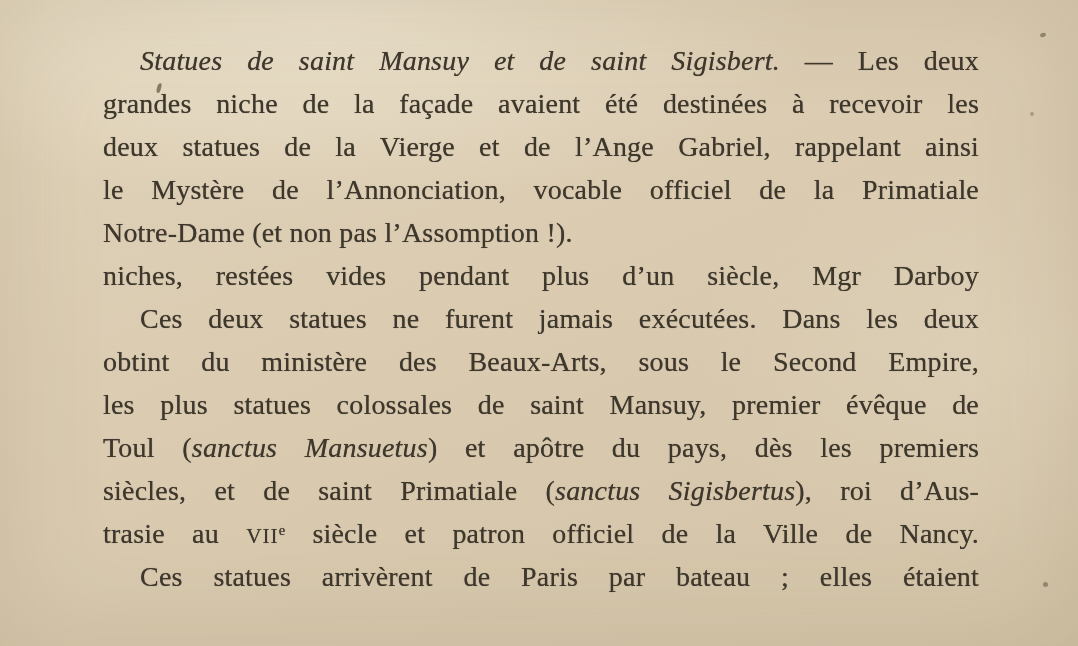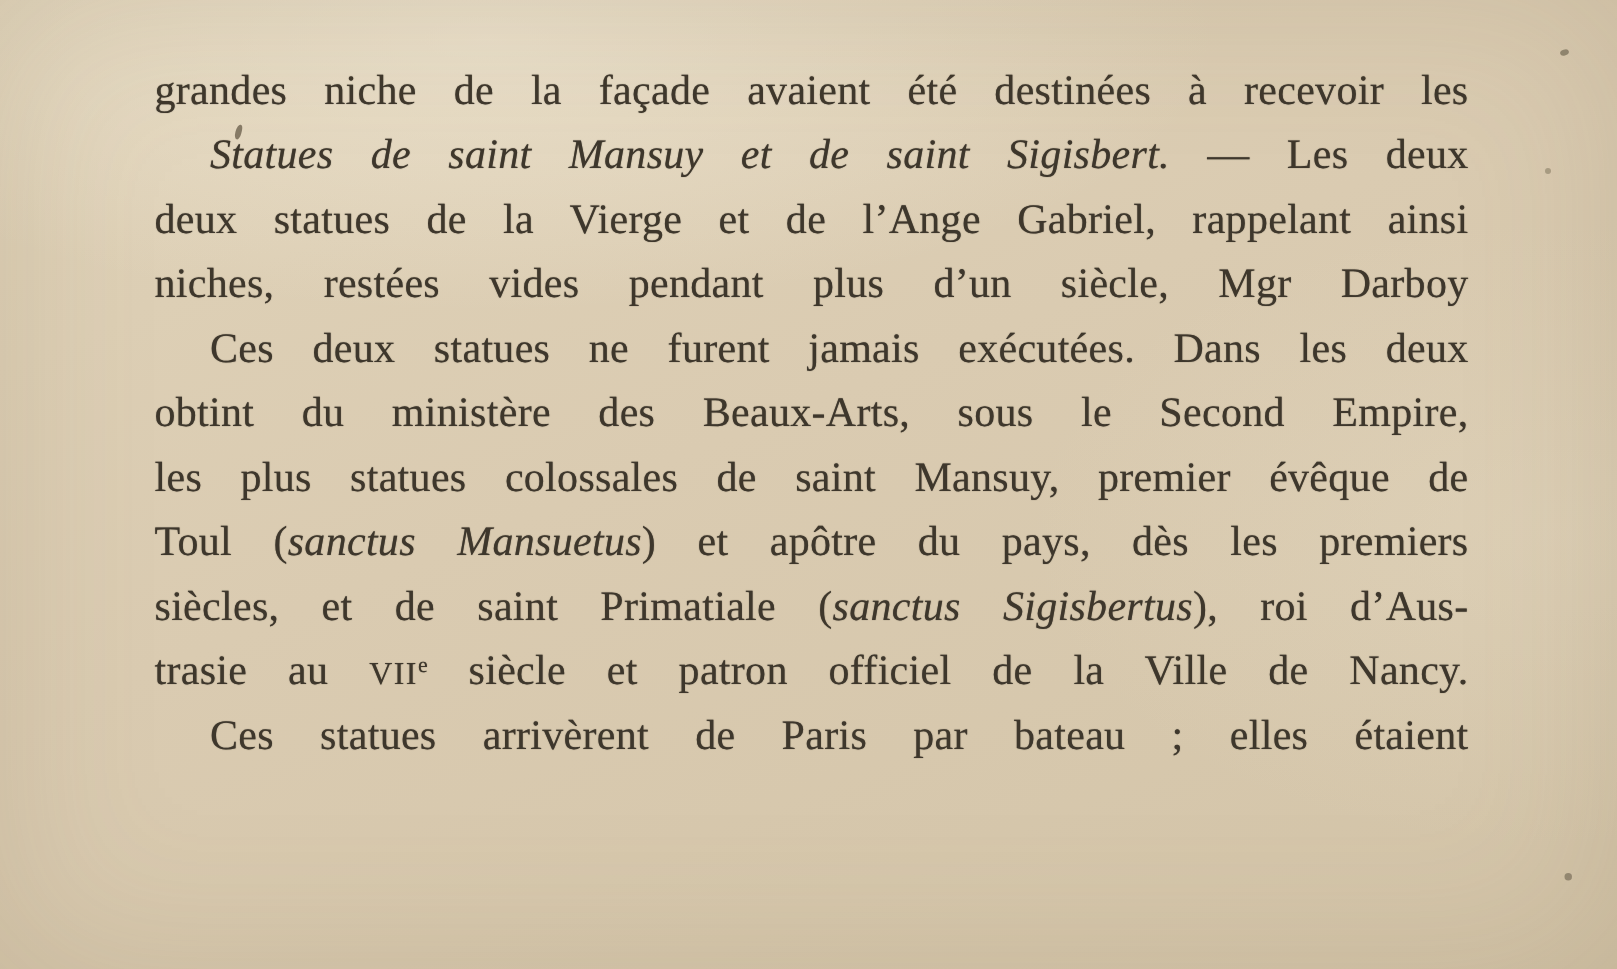--- a/index.html
+++ b/index.html
@@ -91,27 +91,29 @@
     opacity: 0.6;
   }
 </style>
 </head>
 <body>
 
 <div class="page">
 
   <div class="text-block">
 
+    <div class="line indent"><span class="it">Statues de saint Mansuy et de saint Sigisbert.</span><span> — Les deux</span></div>
+
     <div class="line"><span>grandes niche de la façade avaient été destinées à recevoir les</span></div>
-
-    <div class="line indent"><span class="it">Statues de saint Mansuy et de saint Sigisbert.</span><span> — Les deux</span></div>
 
     <div class="line"><span>deux statues de la Vierge et de l’Ange Gabriel, rappelant ainsi</span></div>
 
+    <div class="line"><span>le Mystère de l’Annonciation, vocable officiel de la Primatiale</span></div>
 
+    <div class="line flush"><span>Notre-Dame (et non pas l’Assomption !).</span></div>
 
     <div class="line"><span>niches, restées vides pendant plus d’un siècle, Mgr Darboy</span></div>
 
     <div class="line indent"><span>Ces deux statues ne furent jamais exécutées. Dans les deux</span></div>
 
     <div class="line"><span>obtint du ministère des Beaux-Arts, sous le Second Empire,</span></div>
 
     <div class="line"><span>les plus statues colossales de saint Mansuy, premier évêque de</span></div>
 
     <div class="line"><span>Toul (</span><span class="it">sanctus Mansuetus</span><span>) et apôtre du pays, dès les premiers</span></div>

